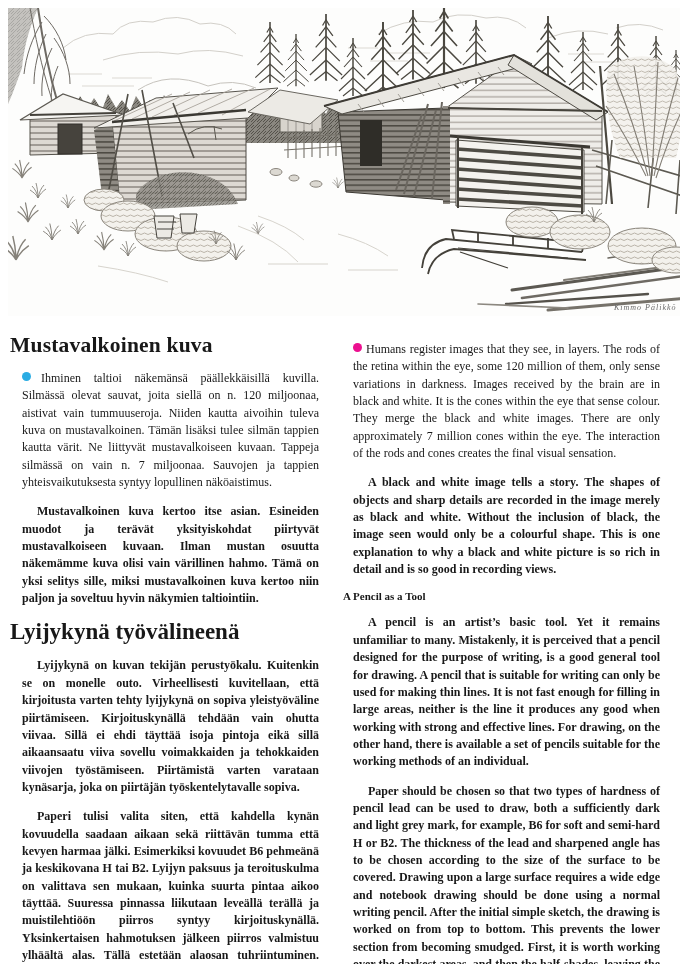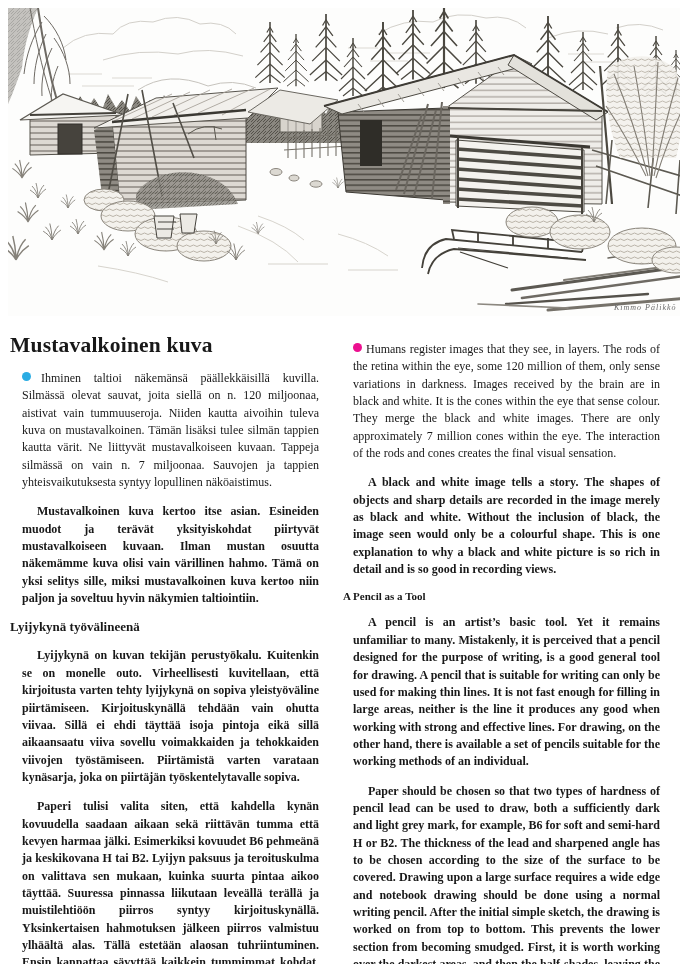--- a/index.html
+++ b/index.html
@@ -11,21 +11,21 @@
   .col{box-sizing:border-box;}
   .col-left{width:321px;}
   .col-right{width:331px;}
   .heading{font-size:21.5px;font-weight:bold;margin:4px 0 8px 0;letter-spacing:.2px;}
   .col-right .heading{margin-top:3px;margin-bottom:5px;}
   .para{font-size:12px;line-height:17.35px;text-align:justify;margin:12px;}
   .para.indent{text-indent:15px;font-weight:bold;}
   .bullet{display:inline-block;width:9px;height:9px;border-radius:50%;margin-right:10px;transform:translateY(-1px);}
   .col-right .bullet{margin-right:4px;}
   .subheading{font-weight:bold;margin:10px 0 4px 0;}
-  .col-left .subheading{font-size:13px;}
+  .col-left .subheading{font-size:23px;}
   .col-right .subheading{font-size:11px;margin:9px 0 3px 2px;}
   .signature{font-size:8px;font-style:italic;letter-spacing:1px;fill:#6a6a6a;}
 </style>
 </head>
 <body>
 
 <div class="page">
 
   <figure class="illustration">
     <svg viewBox="0 0 680 308" width="680" height="308">

